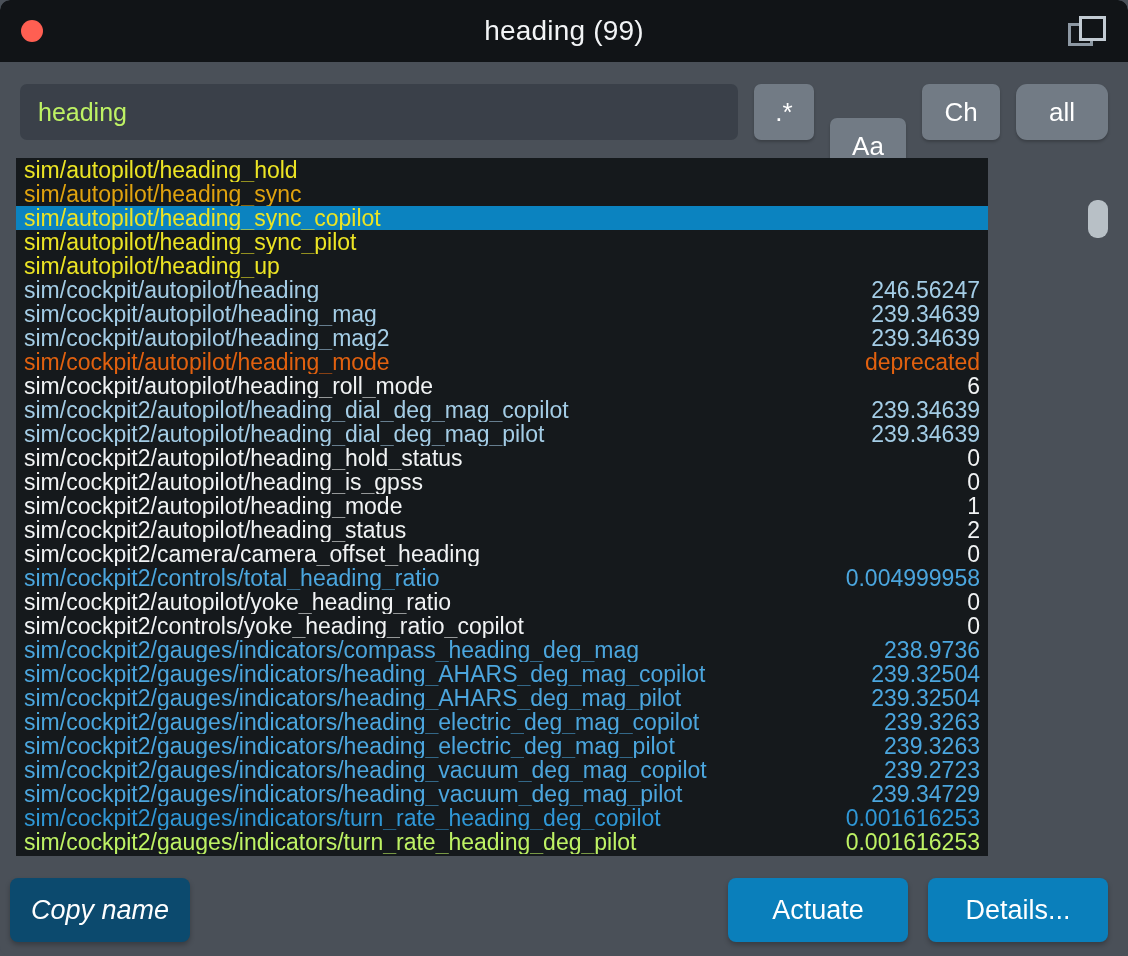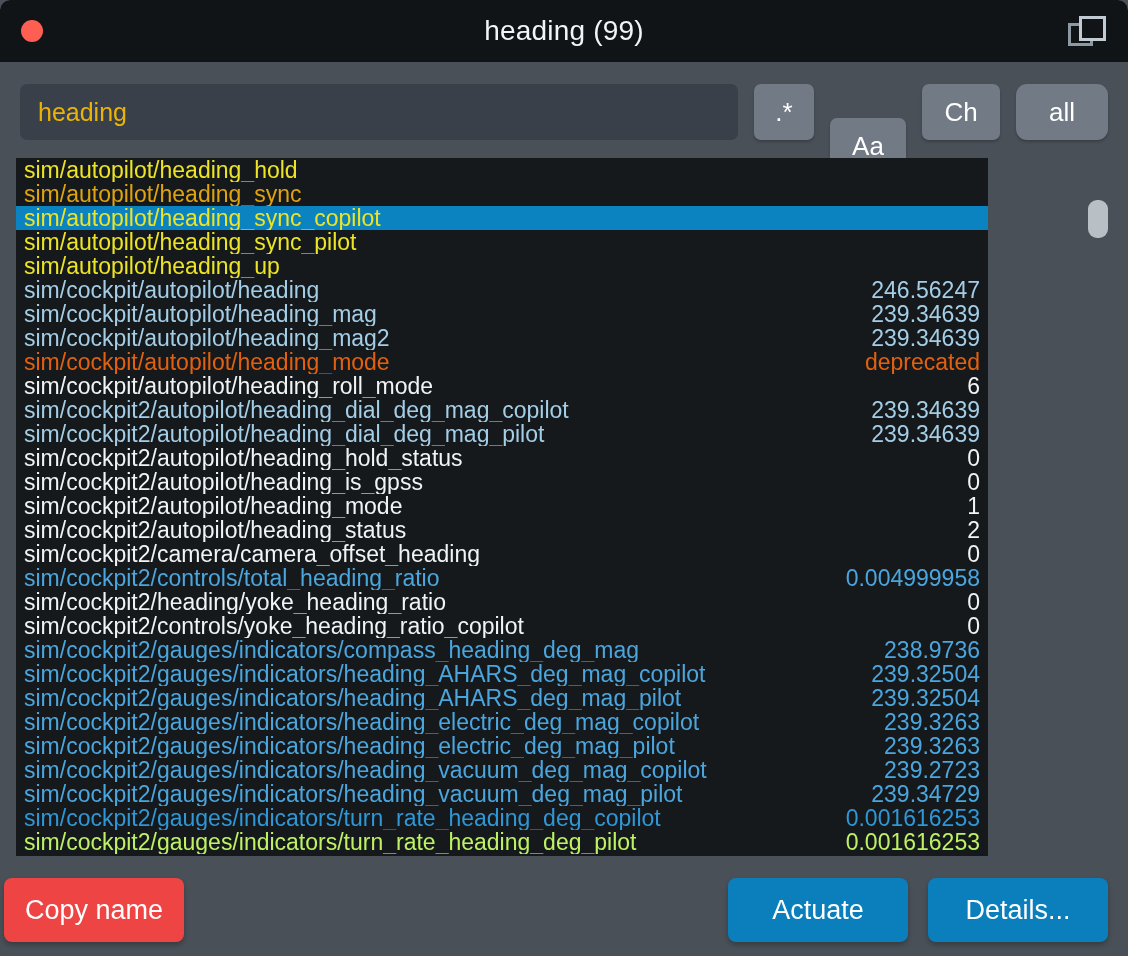--- a/index.html
+++ b/index.html
@@ -69,21 +69,21 @@
     width: 1128px; height: 98px;
     background: #4a5058;
   }
   .search-input {
     position: absolute;
     left: 20px; top: 22px;
     width: 718px; height: 56px;
     background: #3a4049;
     border: none;
     border-radius: 7px;
-    color: #eab308;
+    color: #bef264;
     font-family: "Liberation Sans", sans-serif;
     font-size: 25px;
     padding: 0 18px;
     box-sizing: border-box;
     outline: none;
   }
   .search-input::placeholder { color: #a9b0b8; opacity: 1; }
 
   .fbtn {
     position: absolute;
@@ -183,21 +183,21 @@
     height: 64px;
     border: none;
     border-radius: 8px;
     color: #ffffff;
     font-family: "Liberation Sans", sans-serif;
     font-size: 27px;
     cursor: pointer;
     box-shadow: 0 3px 5px rgba(0,0,0,0.25);
     padding: 0;
   }
-  .btn-copy    { left: 4px;  width: 180px; background: #ef4444; }
+  .btn-copy    { left: 10px;  width: 180px; background: #0c4a6e; font-style: italic; }
   .btn-actuate { left: 728px; width: 180px; background: #0a7fbb; }
   .btn-details { left: 928px; width: 180px; background: #0a7fbb; }
 </style>
 </head>
 <body>
 
 <div class="window">
 
   <div class="titlebar">
     <div class="close-dot"></div>
@@ -281,21 +281,21 @@
         </div>
         <div class="row">
           <span class="nm c-white">sim/cockpit2/camera/camera_offset_heading</span>
           <span class="vl c-white">0</span>
         </div>
         <div class="row">
           <span class="nm c-blue">sim/cockpit2/controls/total_heading_ratio</span>
           <span class="vl c-blue">0.004999958</span>
         </div>
         <div class="row">
-          <span class="nm c-white">sim/cockpit2/heading/yoke_heading_ratio</span>
+          <span class="nm c-white">sim/cockpit2/autopilot/yoke_heading_ratio</span>
           <span class="vl c-white">0</span>
         </div>
         <div class="row">
           <span class="nm c-white">sim/cockpit2/controls/yoke_heading_ratio_copilot</span>
           <span class="vl c-white">0</span>
         </div>
         <div class="row">
           <span class="nm c-blue">sim/cockpit2/gauges/indicators/compass_heading_deg_mag</span>
           <span class="vl c-blue">238.9736</span>
         </div>

